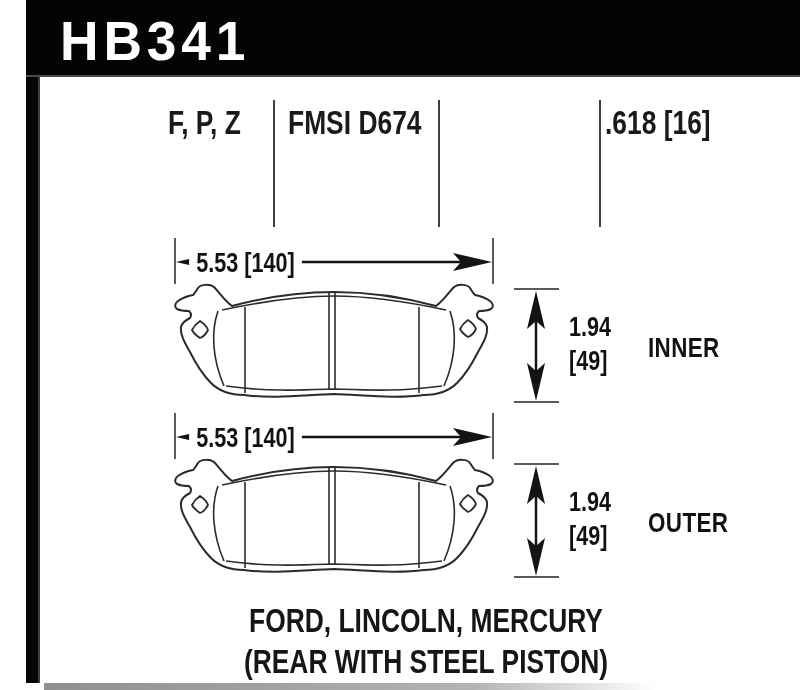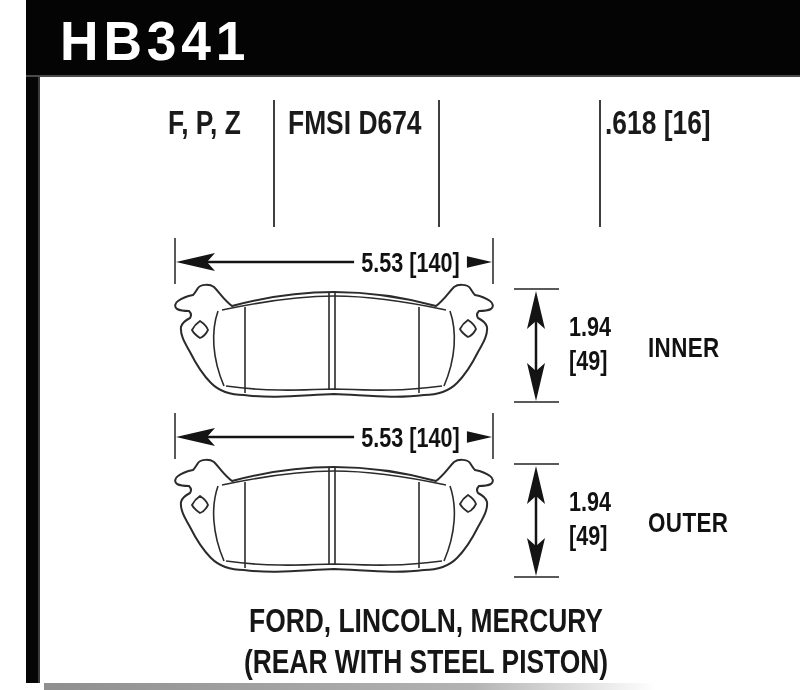--- a/index.html
+++ b/index.html
@@ -33,21 +33,21 @@
     font-size:33px; font-weight:bold; white-space:nowrap;
     transform:scaleX(0.8); transform-origin:left center;
   }
   
   .cond-center { transform:scaleX(0.8); transform-origin:center center; }
   
   .fig { position:absolute; left:0; width:800px; height:172px; }
   .htick { position:absolute; width:2px; height:46px; background:#5a5a5a; top:2px; }
   .dim-arrow-svg { position:absolute; left:149px; top:15px; }
   .dim-text {
-    position:absolute; left:149px; top:12px; width:306px; text-align:right;
+    position:absolute; left:149px; top:12px; width:306px; text-align:left;
     font-size:27px; font-weight:bold; color:#111111; white-space:nowrap;
   }
   .dim-text span { background:#ffffff; padding:0 9px; display:inline-block; }
   .pad-svg { position:absolute; left:148px; top:47px; }
   .vtick { position:absolute; left:488px; width:45px; height:2px; background:#5a5a5a; }
   .varrow-svg { position:absolute; left:499px; top:54px; }
   .mm-text {
     position:absolute; left:543px; top:74px; color:#111111;
     font-size:27px; font-weight:bold; line-height:34px; white-space:nowrap;
     transform:scaleX(0.8); transform-origin:left center;

